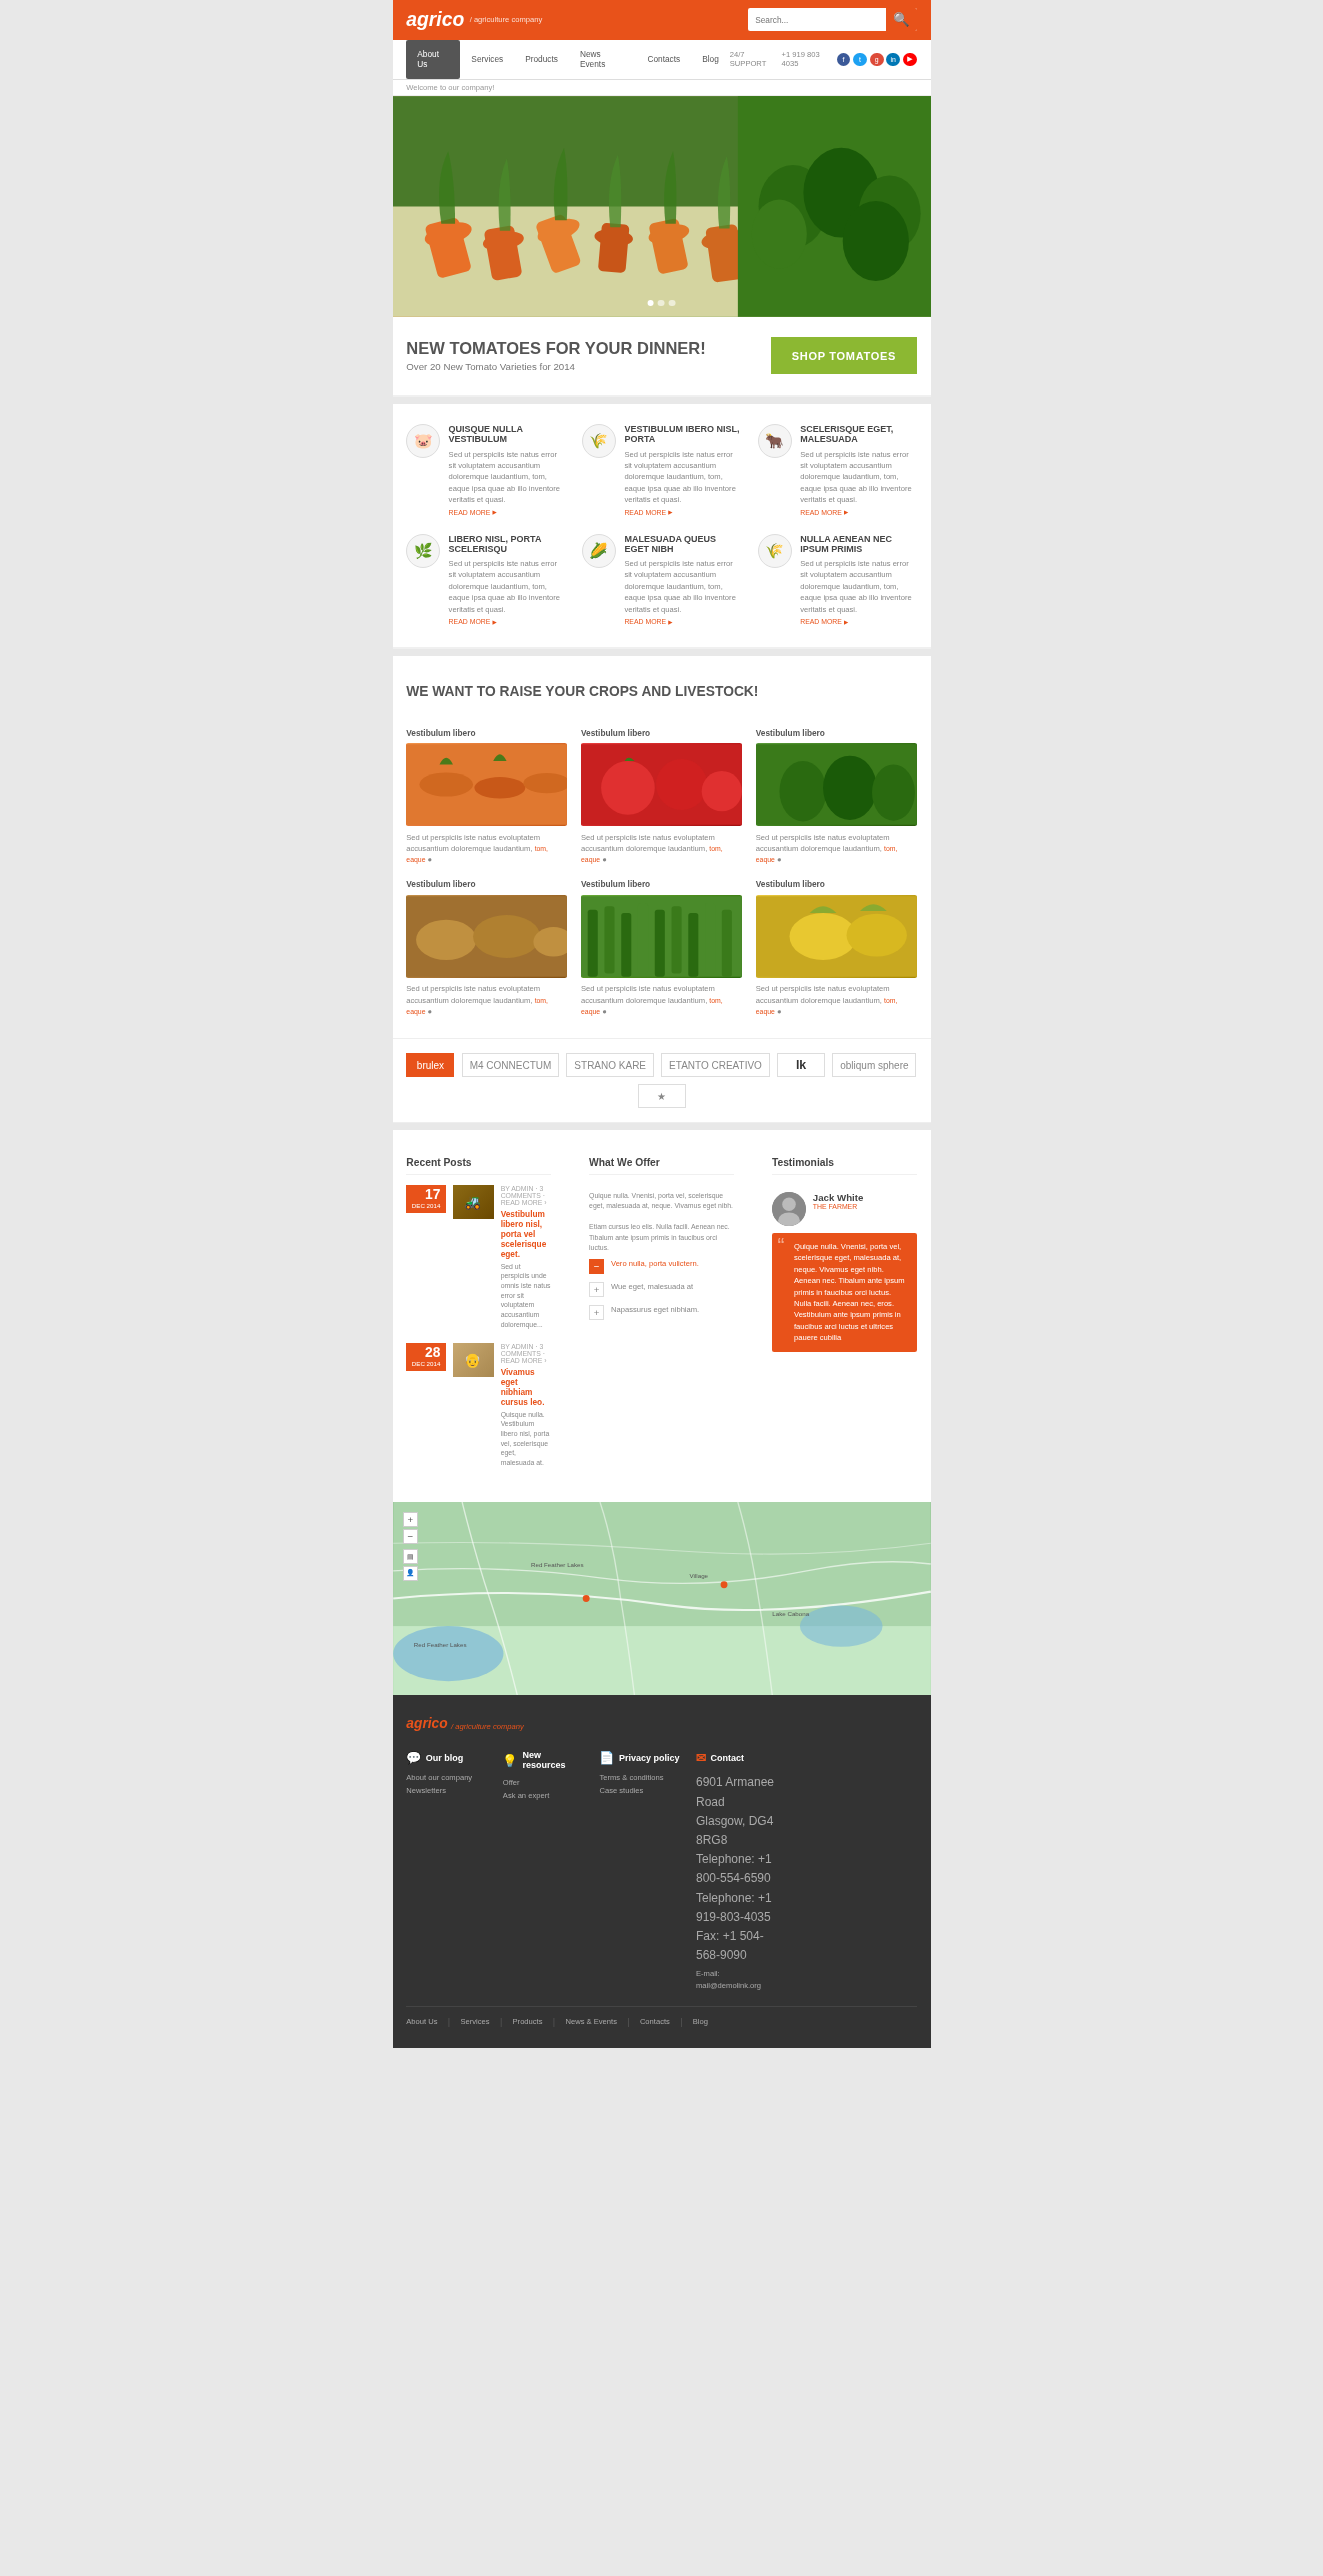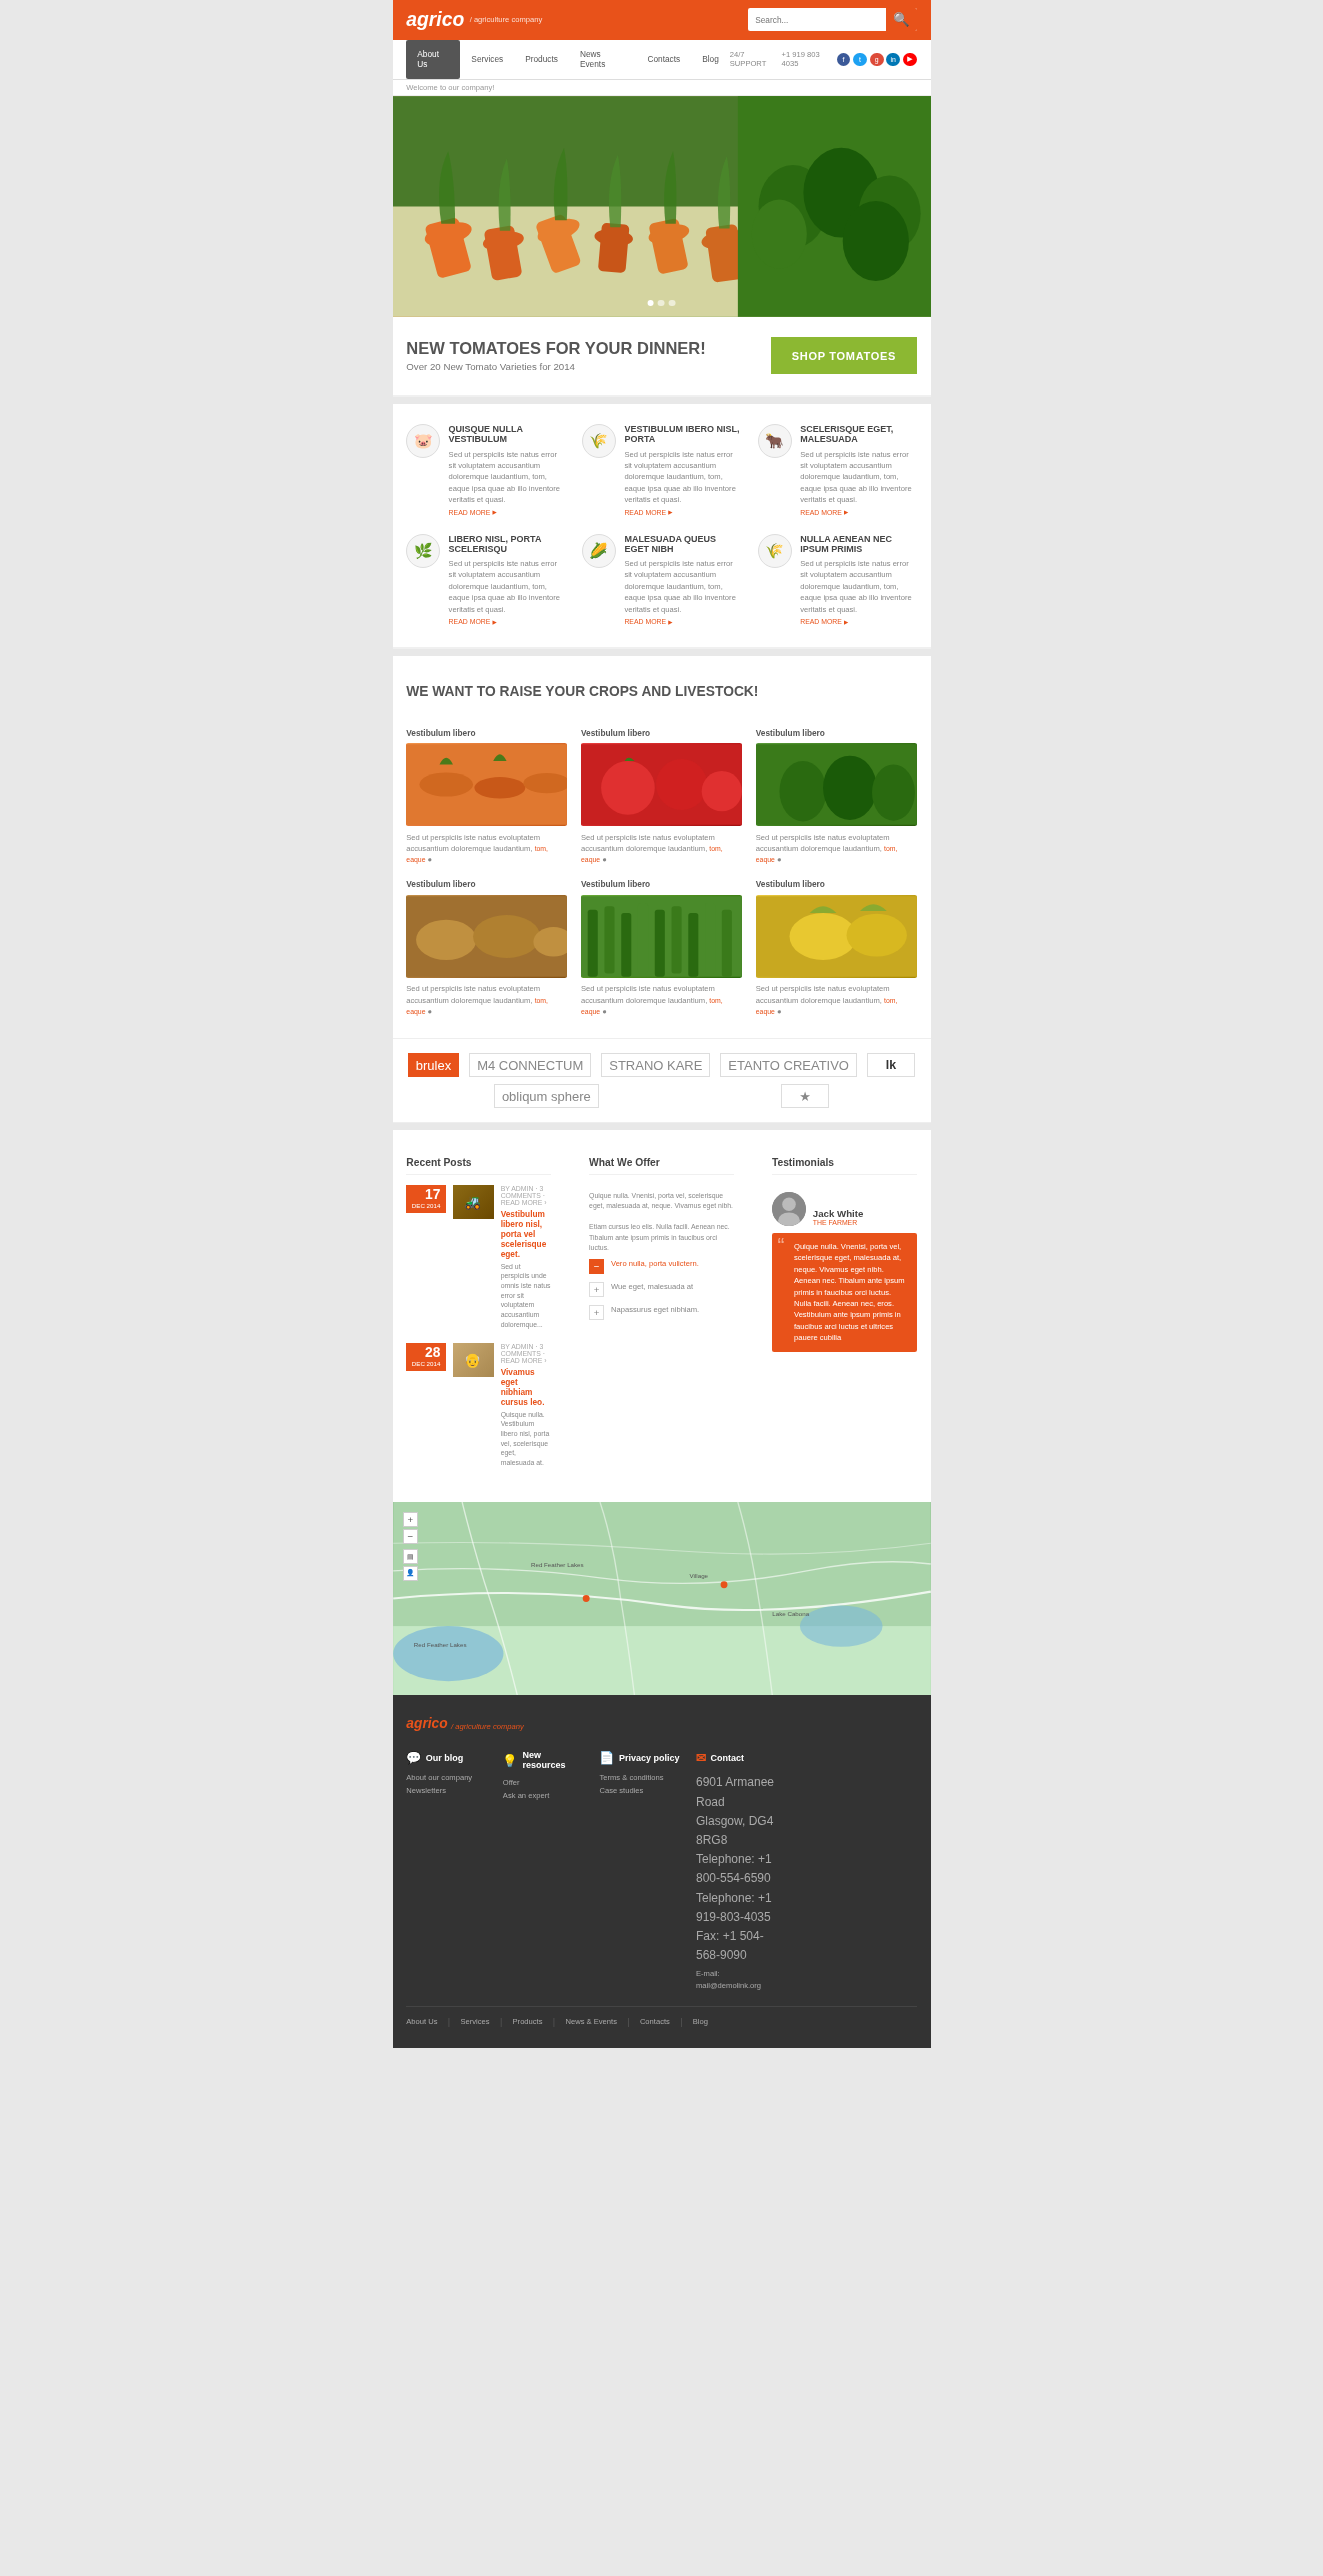--- a/index.html
+++ b/index.html
@@ -59,21 +59,21 @@
     .crops-grid { display: grid; grid-template-columns: repeat(3, 1fr); gap: 13.8px; }
     .crop-item { }
     .crop-item h4 { font-size: 8.3px; color: #555; margin-bottom: 5.5px; }
     .crop-thumb { width: 100%; height: 83px; border-radius: 2.1px; overflow: hidden; margin-bottom: 5.5px; }
     .crop-thumb-img { width: 100%; height: 100%; }
     .crop-desc { font-size: 7.6px; color: #888; line-height: 1.5; }
     .crop-link { color: #e8521a; font-size: 6.9px; text-decoration: none; }
 
     
     .partners-bar { background: white; padding: 13.8px; display: flex; align-items: center; justify-content: space-around; border-top: 0.7px solid #eee; border-bottom: 0.7px solid #eee; gap: 6.9px; flex-wrap: wrap; }
-    .partner-logo { font-size: 13px; color: #888; padding: 3.4px 6.9px; border: 0.7px solid #ddd; display: flex; align-items: center; justify-content: center; height: 24px; min-width: 48px; }
+    .partner-logo { font-size: 10px; color: #888; padding: 3.4px 6.9px; border: 0.7px solid #ddd; display: flex; align-items: center; justify-content: center; height: 24px; min-width: 48px; }
     .partner-logo.highlight { background: #e8521a; color: white; border-color: #e8521a; }
 
     
     .bottom-section { background: white; padding: 20.7px 13.8px; display: grid; grid-template-columns: 1fr 1fr 1fr; gap: 38px; margin-top: 6.9px; }
     .bottom-col h3 { font-size: 10.3px; font-weight: bold; color: #444; margin-bottom: 10.3px; padding-bottom: 5.5px; border-bottom: 1.4px solid #f0f0f0; }
     
     
     .post-item { display: flex; gap: 6.9px; margin-bottom: 13.8px; align-items: flex-start; }
     .post-date-box { background: #e8521a; color: white; text-align: right; padding: 3.4px 5.5px; min-width: 31px; flex-shrink: 0; }
     .post-date-box .day { font-size: 13.8px; font-weight: bold; line-height: 1; }
@@ -84,21 +84,21 @@
     .post-excerpt { font-size: 6.9px; color: #888; line-height: 1.4; }
 
     
     .offer-item { display: flex; gap: 6.9px; margin-bottom: 8.3px; align-items: flex-start; }
     .offer-icon { width: 15px; height: 15px; flex-shrink: 0; display: flex; align-items: center; justify-content: center; border: 0.7px solid #ddd; color: #888; font-size: 9.7px; cursor: pointer; }
     .offer-text { font-size: 7.6px; color: #888; }
     .offer-text.active { color: #e8521a; }
     .offer-desc { font-size: 6.9px; color: #888; line-height: 1.5; padding: 5.5px 0; }
 
     
-    .testimonial-person { display: flex; gap: 6.9px; margin-bottom: 6.9px; align-items: flex-end; margin-top: 17px; }
+    .testimonial-person { display: flex; gap: 6.9px; margin-bottom: 6.9px; align-items: flex-start; margin-top: 17px; }
     .testimonial-avatar { width: 34px; height: 34px; border-radius: 50%; overflow: hidden; background: #888; flex-shrink: 0; }
     .testimonial-name { font-size: 9.7px; font-weight: bold; color: #444; }
     .testimonial-role { font-size: 6.9px; color: #e8521a; text-transform: uppercase; }
     .testimonial-box { background: #e8521a; color: white; padding: 8.3px; border-radius: 2.1px; font-size: 7.6px; line-height: 1.5; position: relative; }
     .testimonial-box::before { content: '\201C'; font-size: 20.7px; color: rgba(255,255,255,0.5); position: absolute; top: -3.4px; left: 5.5px; }
     .testimonial-text { padding-left: 13.8px; }
 
     
     .map-section { height: 193px; background: #8fbc8f; position: relative; overflow: hidden; }
     .map-bg { width: 100%; height: 100%; background: linear-gradient(180deg, #6aaa6a 0%, #8bc98b 40%, #aad4aa 60%, #c5e5c5 80%, #7ab87a 100%); position: relative; }

